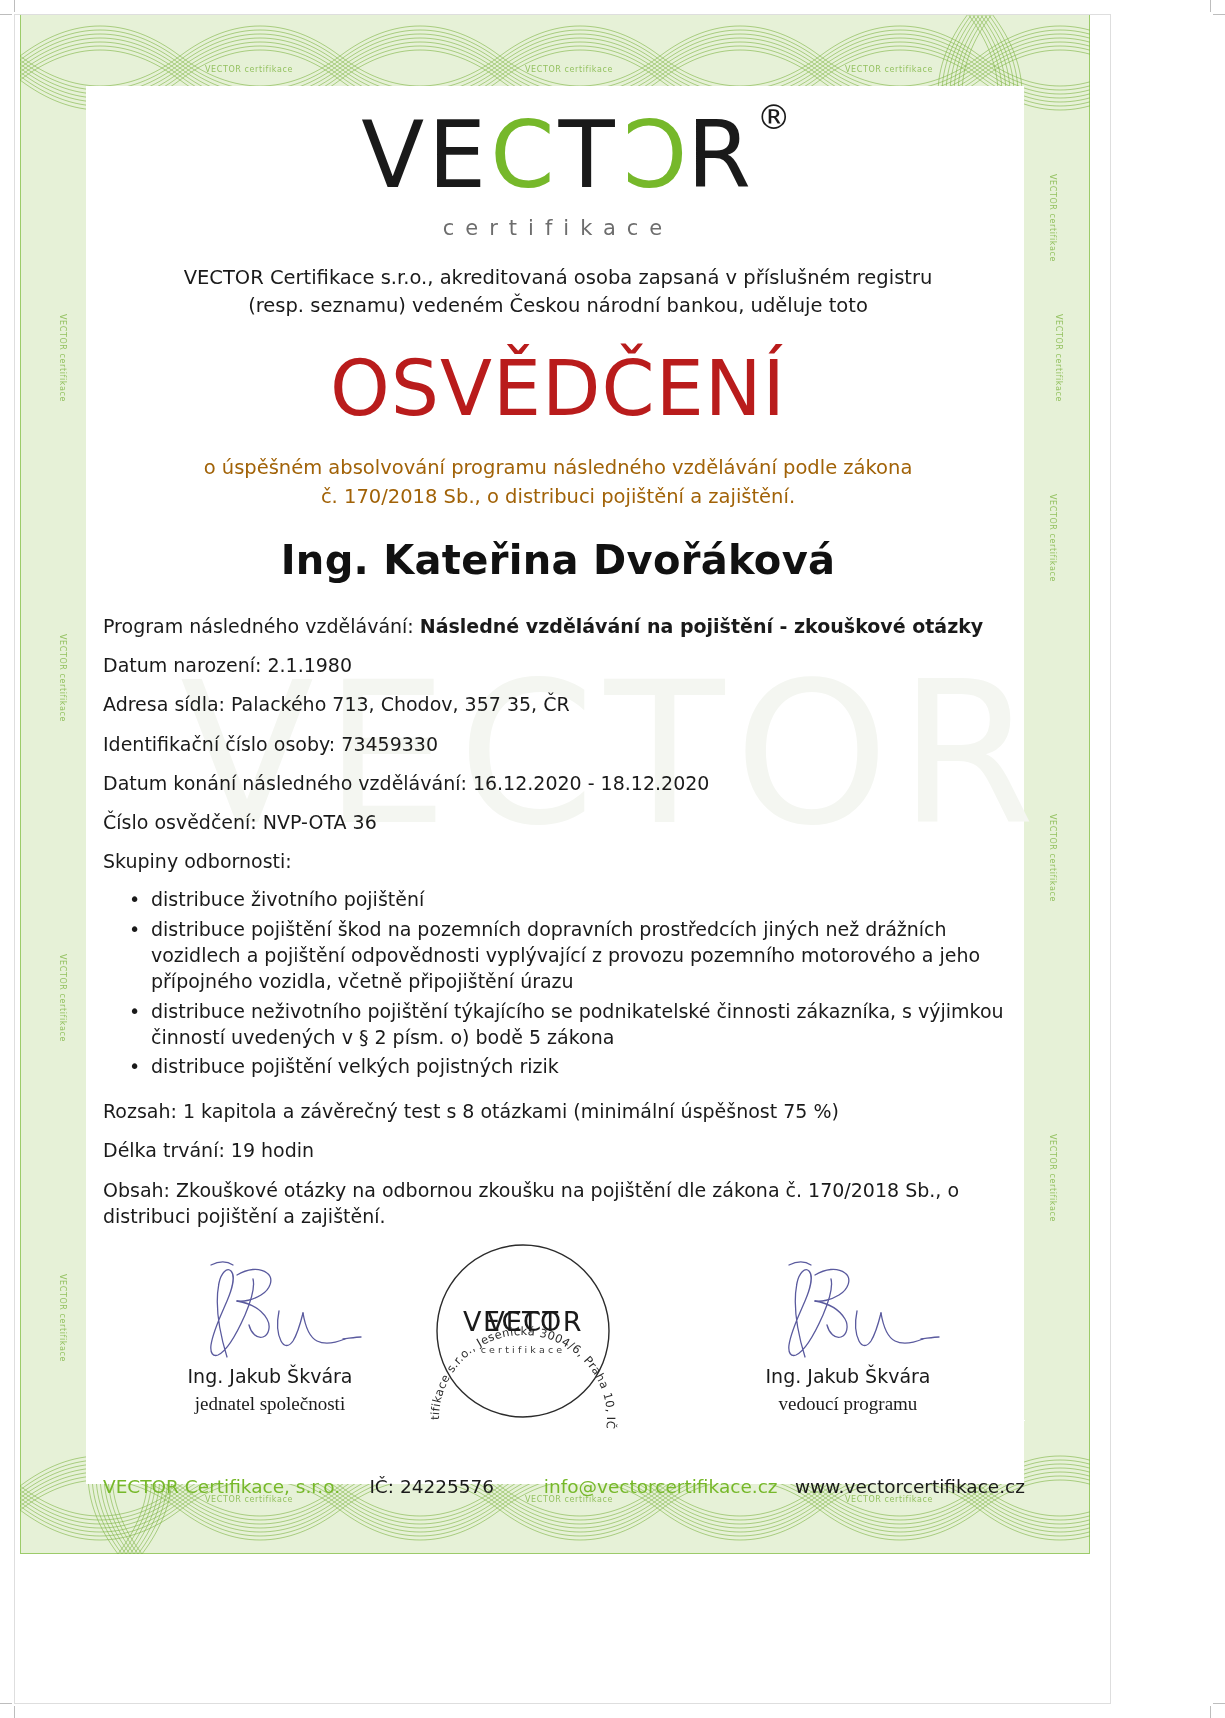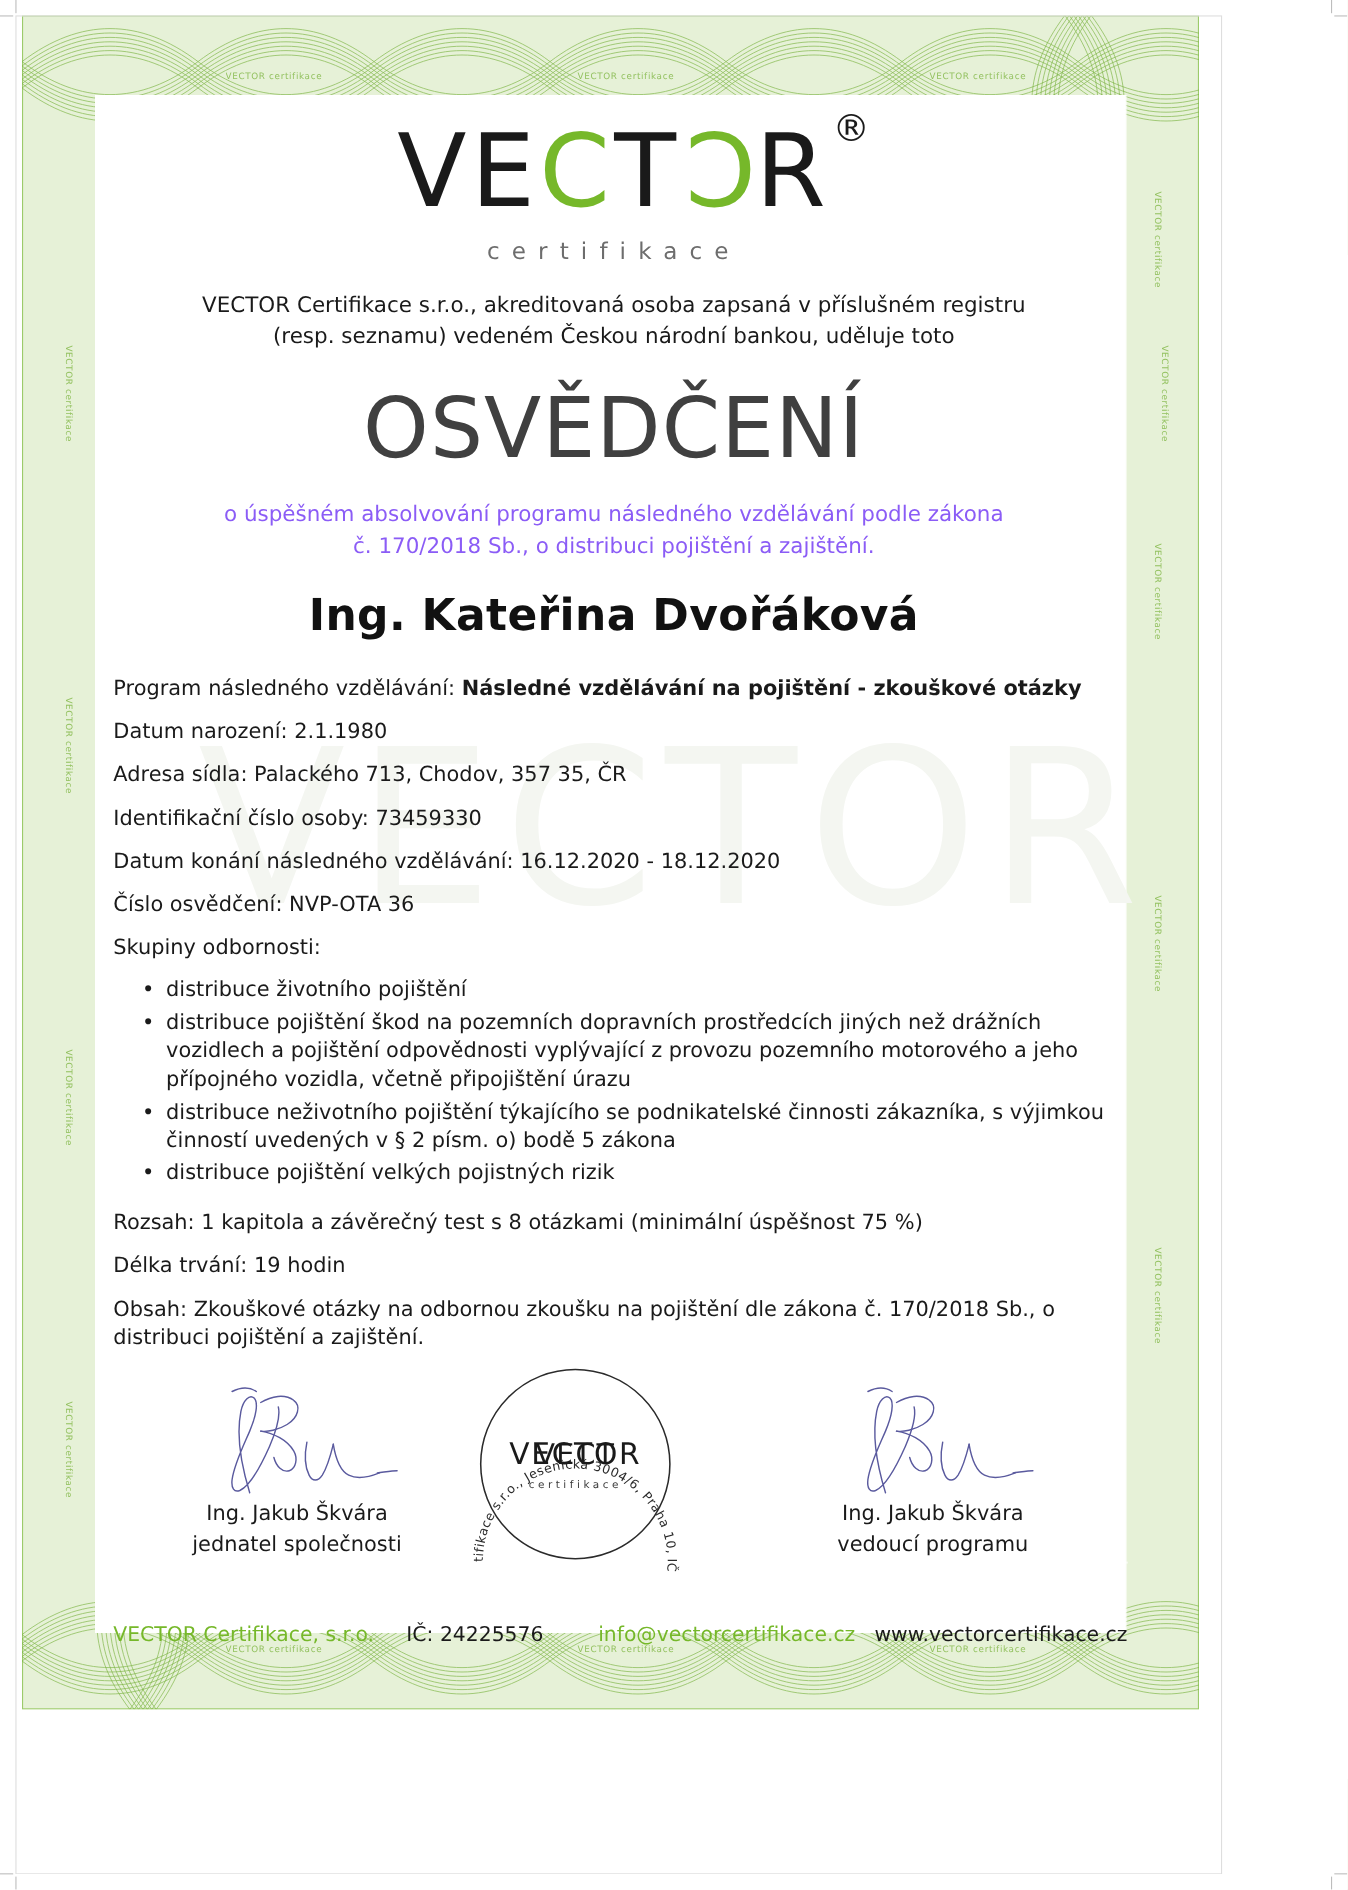--- a/index.html
+++ b/index.html
@@ -104,30 +104,30 @@
     line-height: 1.45;
     color: #1a1a1a;
   }
 
   .title-main {
     margin-top: 28px;
     text-align: center;
     font-size: 76px;
     font-weight: 400;
     letter-spacing: 1px;
-    color: #404040;
+    color: #b91c1c;
     line-height: 1.05;
   }
 
   .subtitle {
     margin-top: 26px;
     text-align: center;
     font-size: 19.5px;
     line-height: 1.45;
-    color: #8b5cf6;
+    color: #a16207;
   }
 
   .person-name {
     margin-top: 26px;
     text-align: center;
     font-size: 40px;
     font-weight: bold;
     color: #111111;
     letter-spacing: .3px;
   }
@@ -183,20 +183,21 @@
   .sig-img { height: 108px; display:flex; align-items:flex-end; justify-content:center; }
   .sig-name {
     font-size: 19px;
     color: #1a1a1a;
     margin-top: 2px;
   }
   .sig-role {
     font-size: 19px;
     color: #1a1a1a;
     margin-top: 6px;
+    font-family: Liberation Serif, serif;
   }
 
   .stamp {
     position: absolute;
     left: 322px;
     top: -22px;
     width: 196px;
     height: 196px;
   }
 

